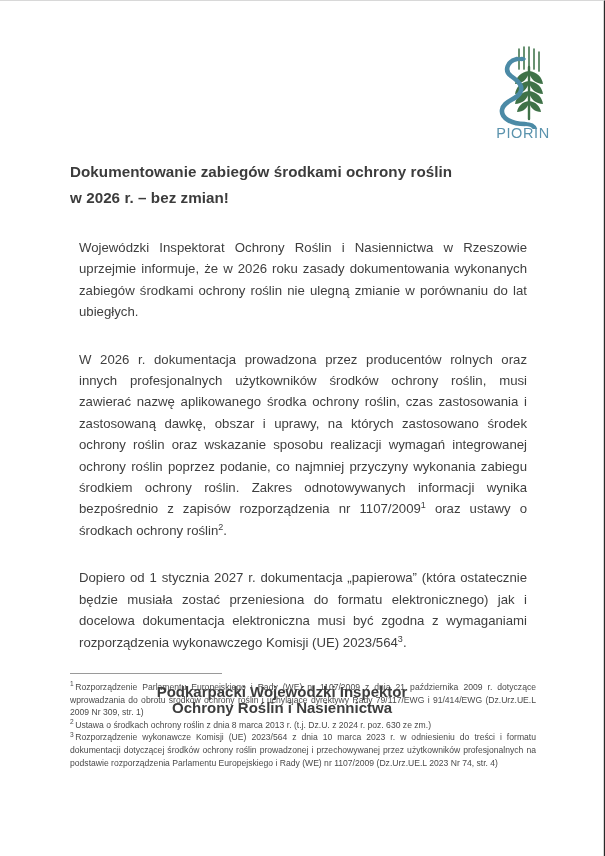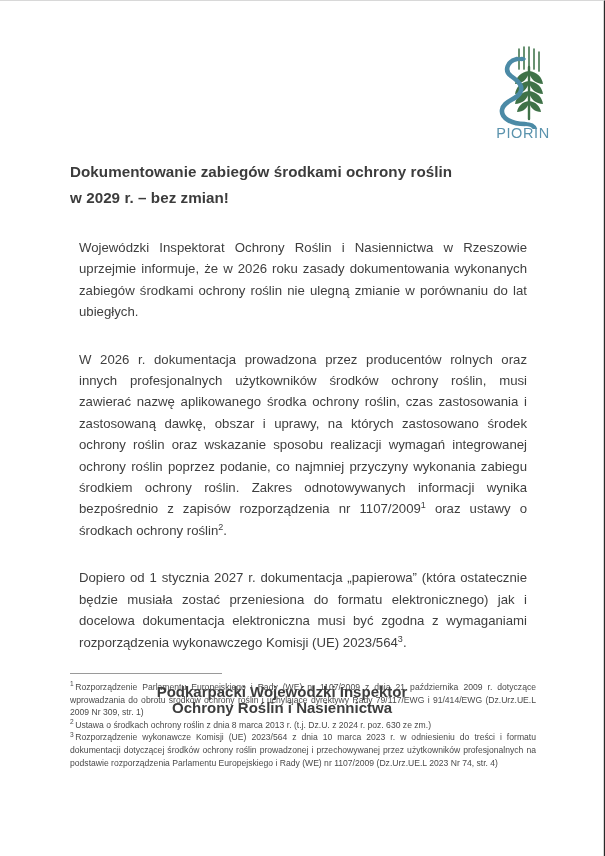--- a/index.html
+++ b/index.html
@@ -177,21 +177,21 @@
 
       <path d="M38 79 C44 79 47 81 48 84" fill="none" stroke="#4b8aa6" stroke-width="4.2" stroke-linecap="round"></path>
     </svg>
     <div id="logo-wordmark">PIORIN</div>
   </div>
 
   <div id="content">
 
     <h1 id="doc-title">
       <span>Dokumentowanie zabiegów środkami ochrony roślin</span>
-      <span class="line2">w 2029 r. – bez zmian!</span>
+      <span class="line2">w 2026 r. – bez zmian!</span>
     </h1>
 
     <p class="body-para">
       <span>Wojewódzki Inspektorat Ochrony Roślin i Nasiennictwa w Rzeszowie uprzejmie informuje, że w 2026 roku zasady dokumentowania wykonanych zabiegów środkami ochrony roślin nie ulegną zmianie w porównaniu do lat ubiegłych.</span>
     </p>
 
     <p class="body-para">
       <span>W 2026 r. dokumentacja prowadzona przez producentów rolnych oraz innych profesjonalnych użytkowników środków ochrony roślin, musi zawierać nazwę aplikowanego środka ochrony roślin, czas zastosowania i zastosowaną dawkę, obszar i uprawy, na których zastosowano środek ochrony roślin oraz wskazanie sposobu realizacji wymagań integrowanej ochrony roślin poprzez podanie, co najmniej przyczyny wykonania zabiegu środkiem ochrony roślin. Zakres odnotowywanych informacji wynika bezpośrednio z zapisów rozporządzenia nr 1107/2009</span><sup>1</sup><span> oraz ustawy o środkach ochrony roślin</span><sup>2</sup><span>.</span>
     </p>
 

